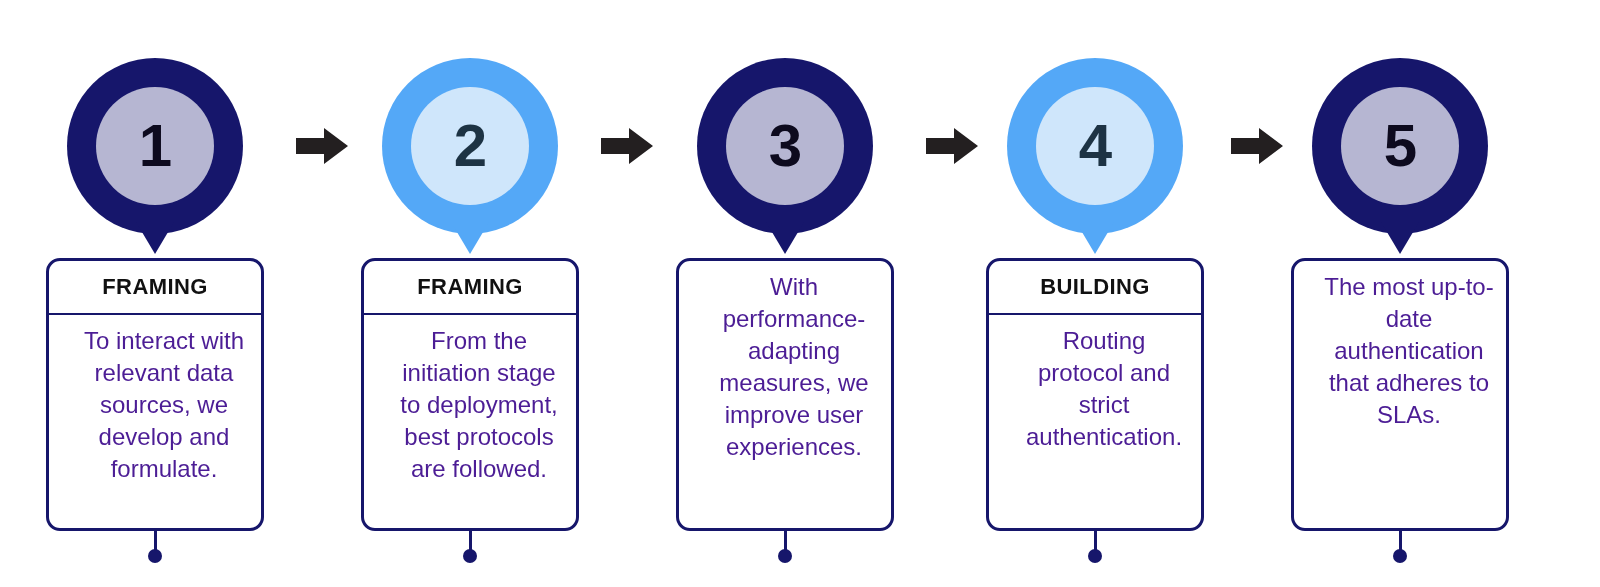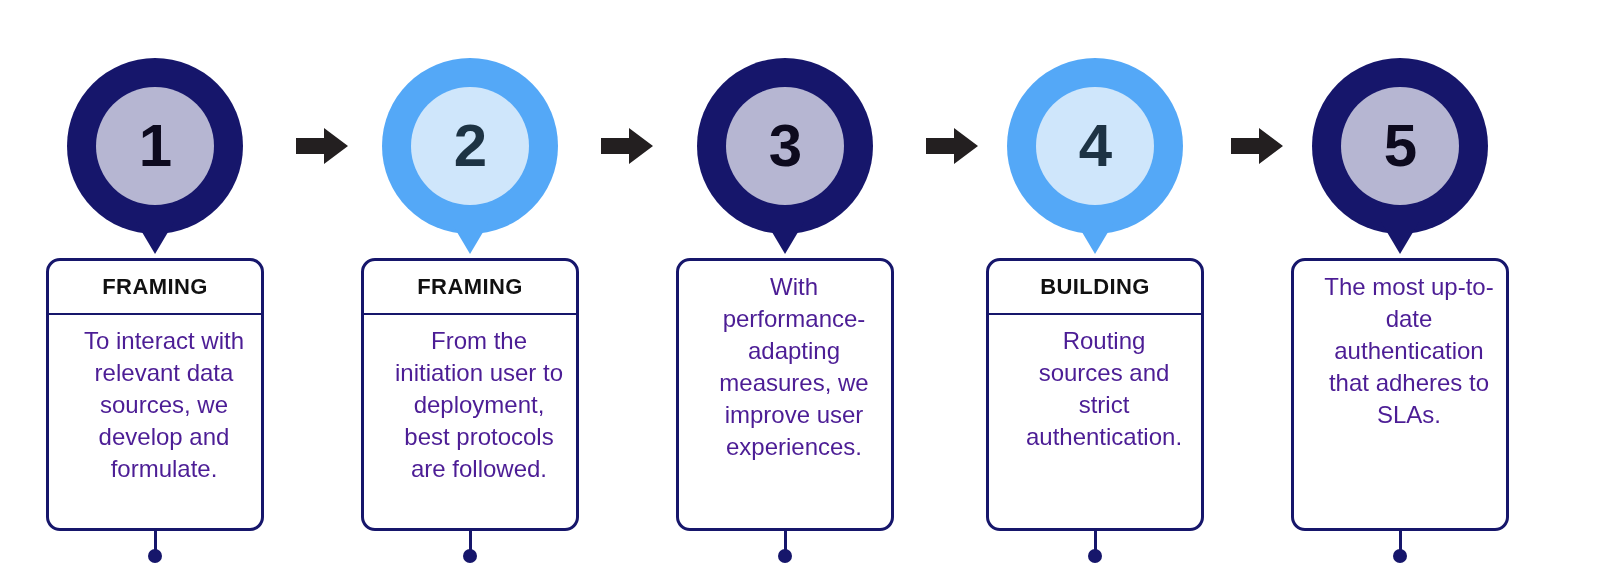--- a/index.html
+++ b/index.html
@@ -164,21 +164,21 @@
 
   <div class="step" style="left:360px;">
     <div class="pin" style="background:#54a8f7;">
       <div class="pin-inner" style="background:#cfe6fb;">
         <span class="pin-number" style="color:#1d3344;">2</span>
       </div>
     </div>
     <div class="pin-tail" style="border-top-color:#54a8f7;"></div>
     <div class="card">
       <div class="card-title">FRAMING</div>
-      <div class="card-body">From the initiation user to deployment, best protocols are followed.</div>
+      <div class="card-body">From the initiation stage to deployment, best protocols are followed.</div>
     </div>
     <div class="stem"></div>
     <div class="stem-dot"></div>
   </div>
 
   <div class="arrow" style="left:599px;">
     <svg width="56" height="44" viewBox="0 0 56 44" aria-hidden="true">
       <path d="M2 14 H30 V4 L54 22 L30 40 V30 H2 Z" fill="#231f20"></path>
     </svg>
   </div>
@@ -205,21 +205,21 @@
 
   <div class="step" style="left:985px;">
     <div class="pin" style="background:#54a8f7;">
       <div class="pin-inner" style="background:#cfe6fb;">
         <span class="pin-number" style="color:#1d3344;">4</span>
       </div>
     </div>
     <div class="pin-tail" style="border-top-color:#54a8f7;"></div>
     <div class="card">
       <div class="card-title">BUILDING</div>
-      <div class="card-body">Routing sources and strict authentication.</div>
+      <div class="card-body">Routing protocol and strict authentication.</div>
     </div>
     <div class="stem"></div>
     <div class="stem-dot"></div>
   </div>
 
   <div class="arrow" style="left:1229px;">
     <svg width="56" height="44" viewBox="0 0 56 44" aria-hidden="true">
       <path d="M2 14 H30 V4 L54 22 L30 40 V30 H2 Z" fill="#231f20"></path>
     </svg>
   </div>

